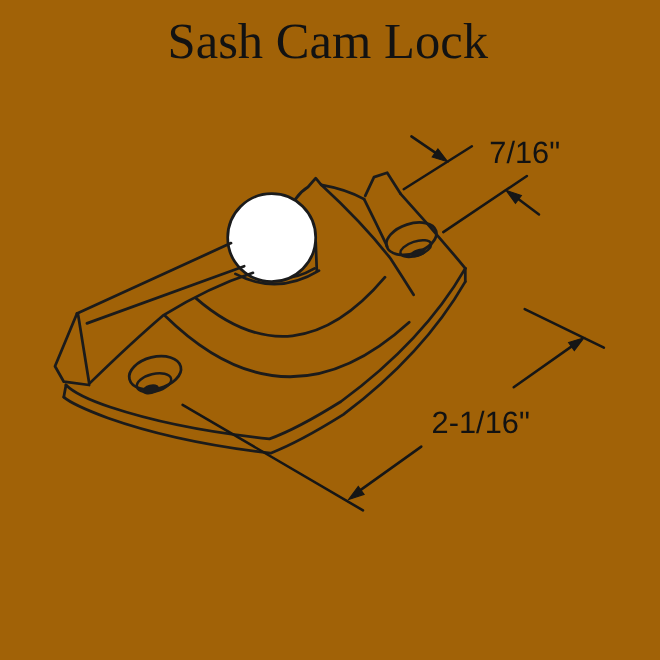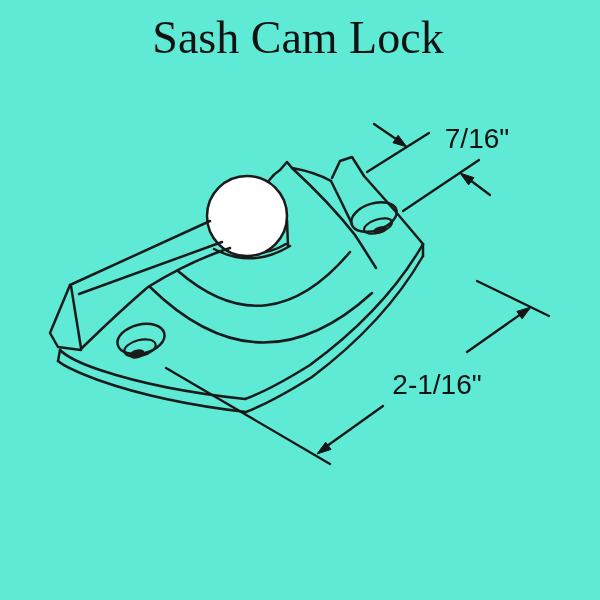--- a/index.html
+++ b/index.html
@@ -7,21 +7,21 @@
     padding: 0;
     background: #ffffff;
     width: 600px;
     height: 600px;
     overflow: hidden;
   }
   .stage {
     position: relative;
     width: 600px;
     height: 600px;
-    background: #5eead4;
+    background: #a16207;
     font-family: "Liberation Sans", sans-serif;
   }
   svg { display: block; }
   .outline {
     fill: none;
     stroke: #1b1b1b;
     stroke-width: 2.5;
     stroke-linecap: round;
     stroke-linejoin: round;
   }

